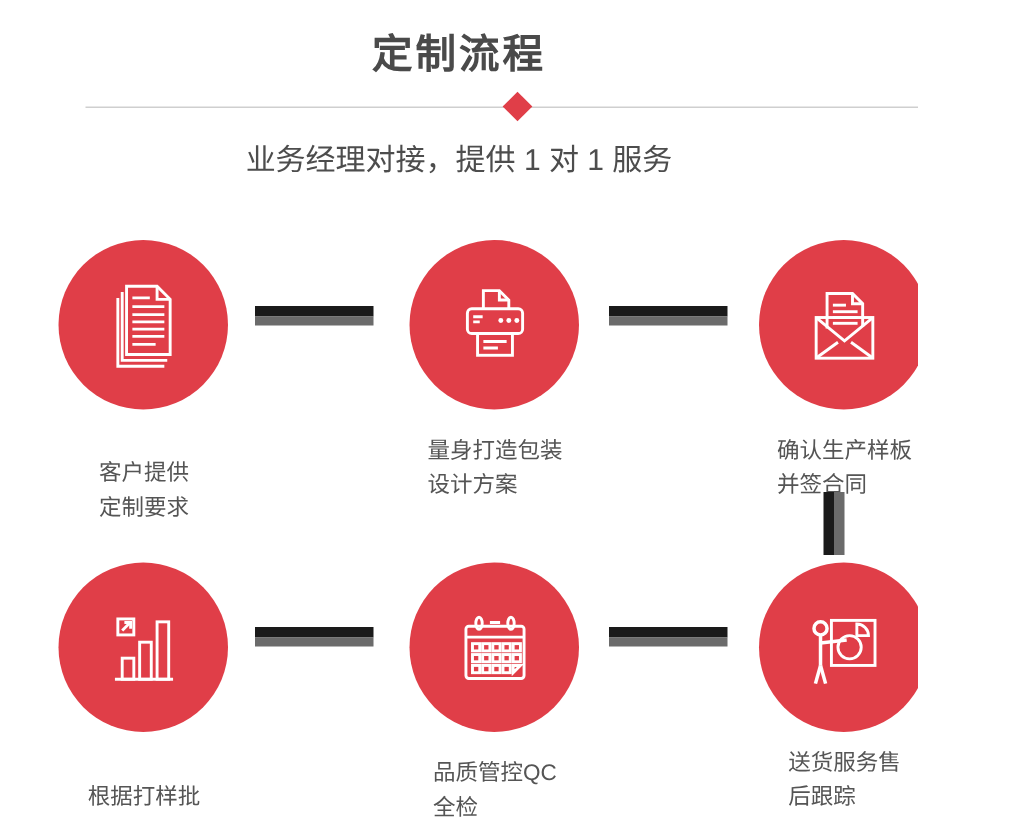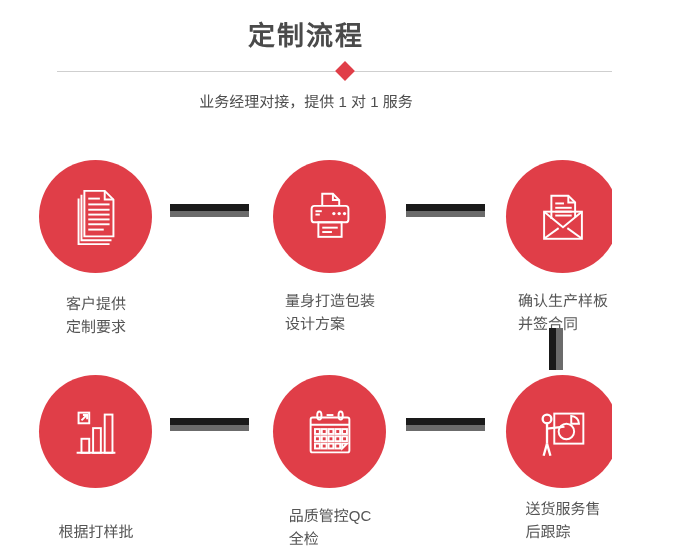--- a/index.html
+++ b/index.html
@@ -6,42 +6,42 @@
   html,body { background:#ffffff; }
   body { font-family:"Liberation Sans", sans-serif; }
   .page { position:relative; width:612px; height:550px; background:#fff; overflow:hidden; }
 
   .title { position:absolute; top:14px; left:0; width:100%; text-align:center;
            font-size:27px; font-weight:bold; color:#4a4a4a; letter-spacing:2px; }
   .divider { position:absolute; top:71px; left:57px; width:577px; height:1px; background:#cfcfcf; }
   .diamond { position:absolute; top:64px; left:338px; width:14px; height:14px;
              background:#e03e48; transform:rotate(45deg); }
   .subtitle { position:absolute; top:90px; left:0; width:100%; text-align:center;
-              font-size:15px; color:#4d4d4d; }
+              font-size:20px; color:#4d4d4d; }
 
   .circle { position:absolute; width:113px; height:113px; border-radius:50%;
             background:#e03e48; display:flex; align-items:center; justify-content:center; }
   .icon { width:62px; height:62px; stroke:#ffffff; fill:none; stroke-width:2;
           stroke-linecap:butt; stroke-linejoin:miter; }
 
   .label { position:absolute; width:154px; display:flex; justify-content:center;
            font-size:15px; line-height:23px; color:#555555; }
   .label .lines { text-align:left; }
 
   .hbar { position:absolute; width:79px; height:13px; }
   .hbar .seg-dark  { height:7px; background:#1a1a1a; }
   .hbar .seg-light { height:6px; background:#6b6b6b; }
   .vbar { position:absolute; width:14px; height:42px; display:flex; }
   .vbar .seg-dark  { width:7px; background:#1a1a1a; }
   .vbar .seg-light { width:7px; background:#6b6b6b; }
 
   
   .c1 { left:39px;  top:160px; } .c2 { left:273px; top:160px; } .c3 { left:506px; top:160px; }
   .c4 { left:39px;  top:375px; } .c5 { left:273px; top:375px; } .c6 { left:506px; top:375px; }
-  .l1 { left:19px;  top:292px; } .l2 { left:253px; top:289px; } .l3 { left:486px; top:289px; }
+  .l1 { left:19px;  top:304px; } .l2 { left:253px; top:289px; } .l3 { left:486px; top:289px; }
   .l4 { left:19px;  top:520px; } .l5 { left:253px; top:504px; } .l6 { left:486px; top:497px; }
   .h1 { left:170px; top:204px; } .h2 { left:406px; top:204px; }
   .h3 { left:170px; top:418px; } .h4 { left:406px; top:418px; }
   .v1 { left:549px; top:328px; }
 </style>
 </head>
 <body>
 
 <div class="page">
 

